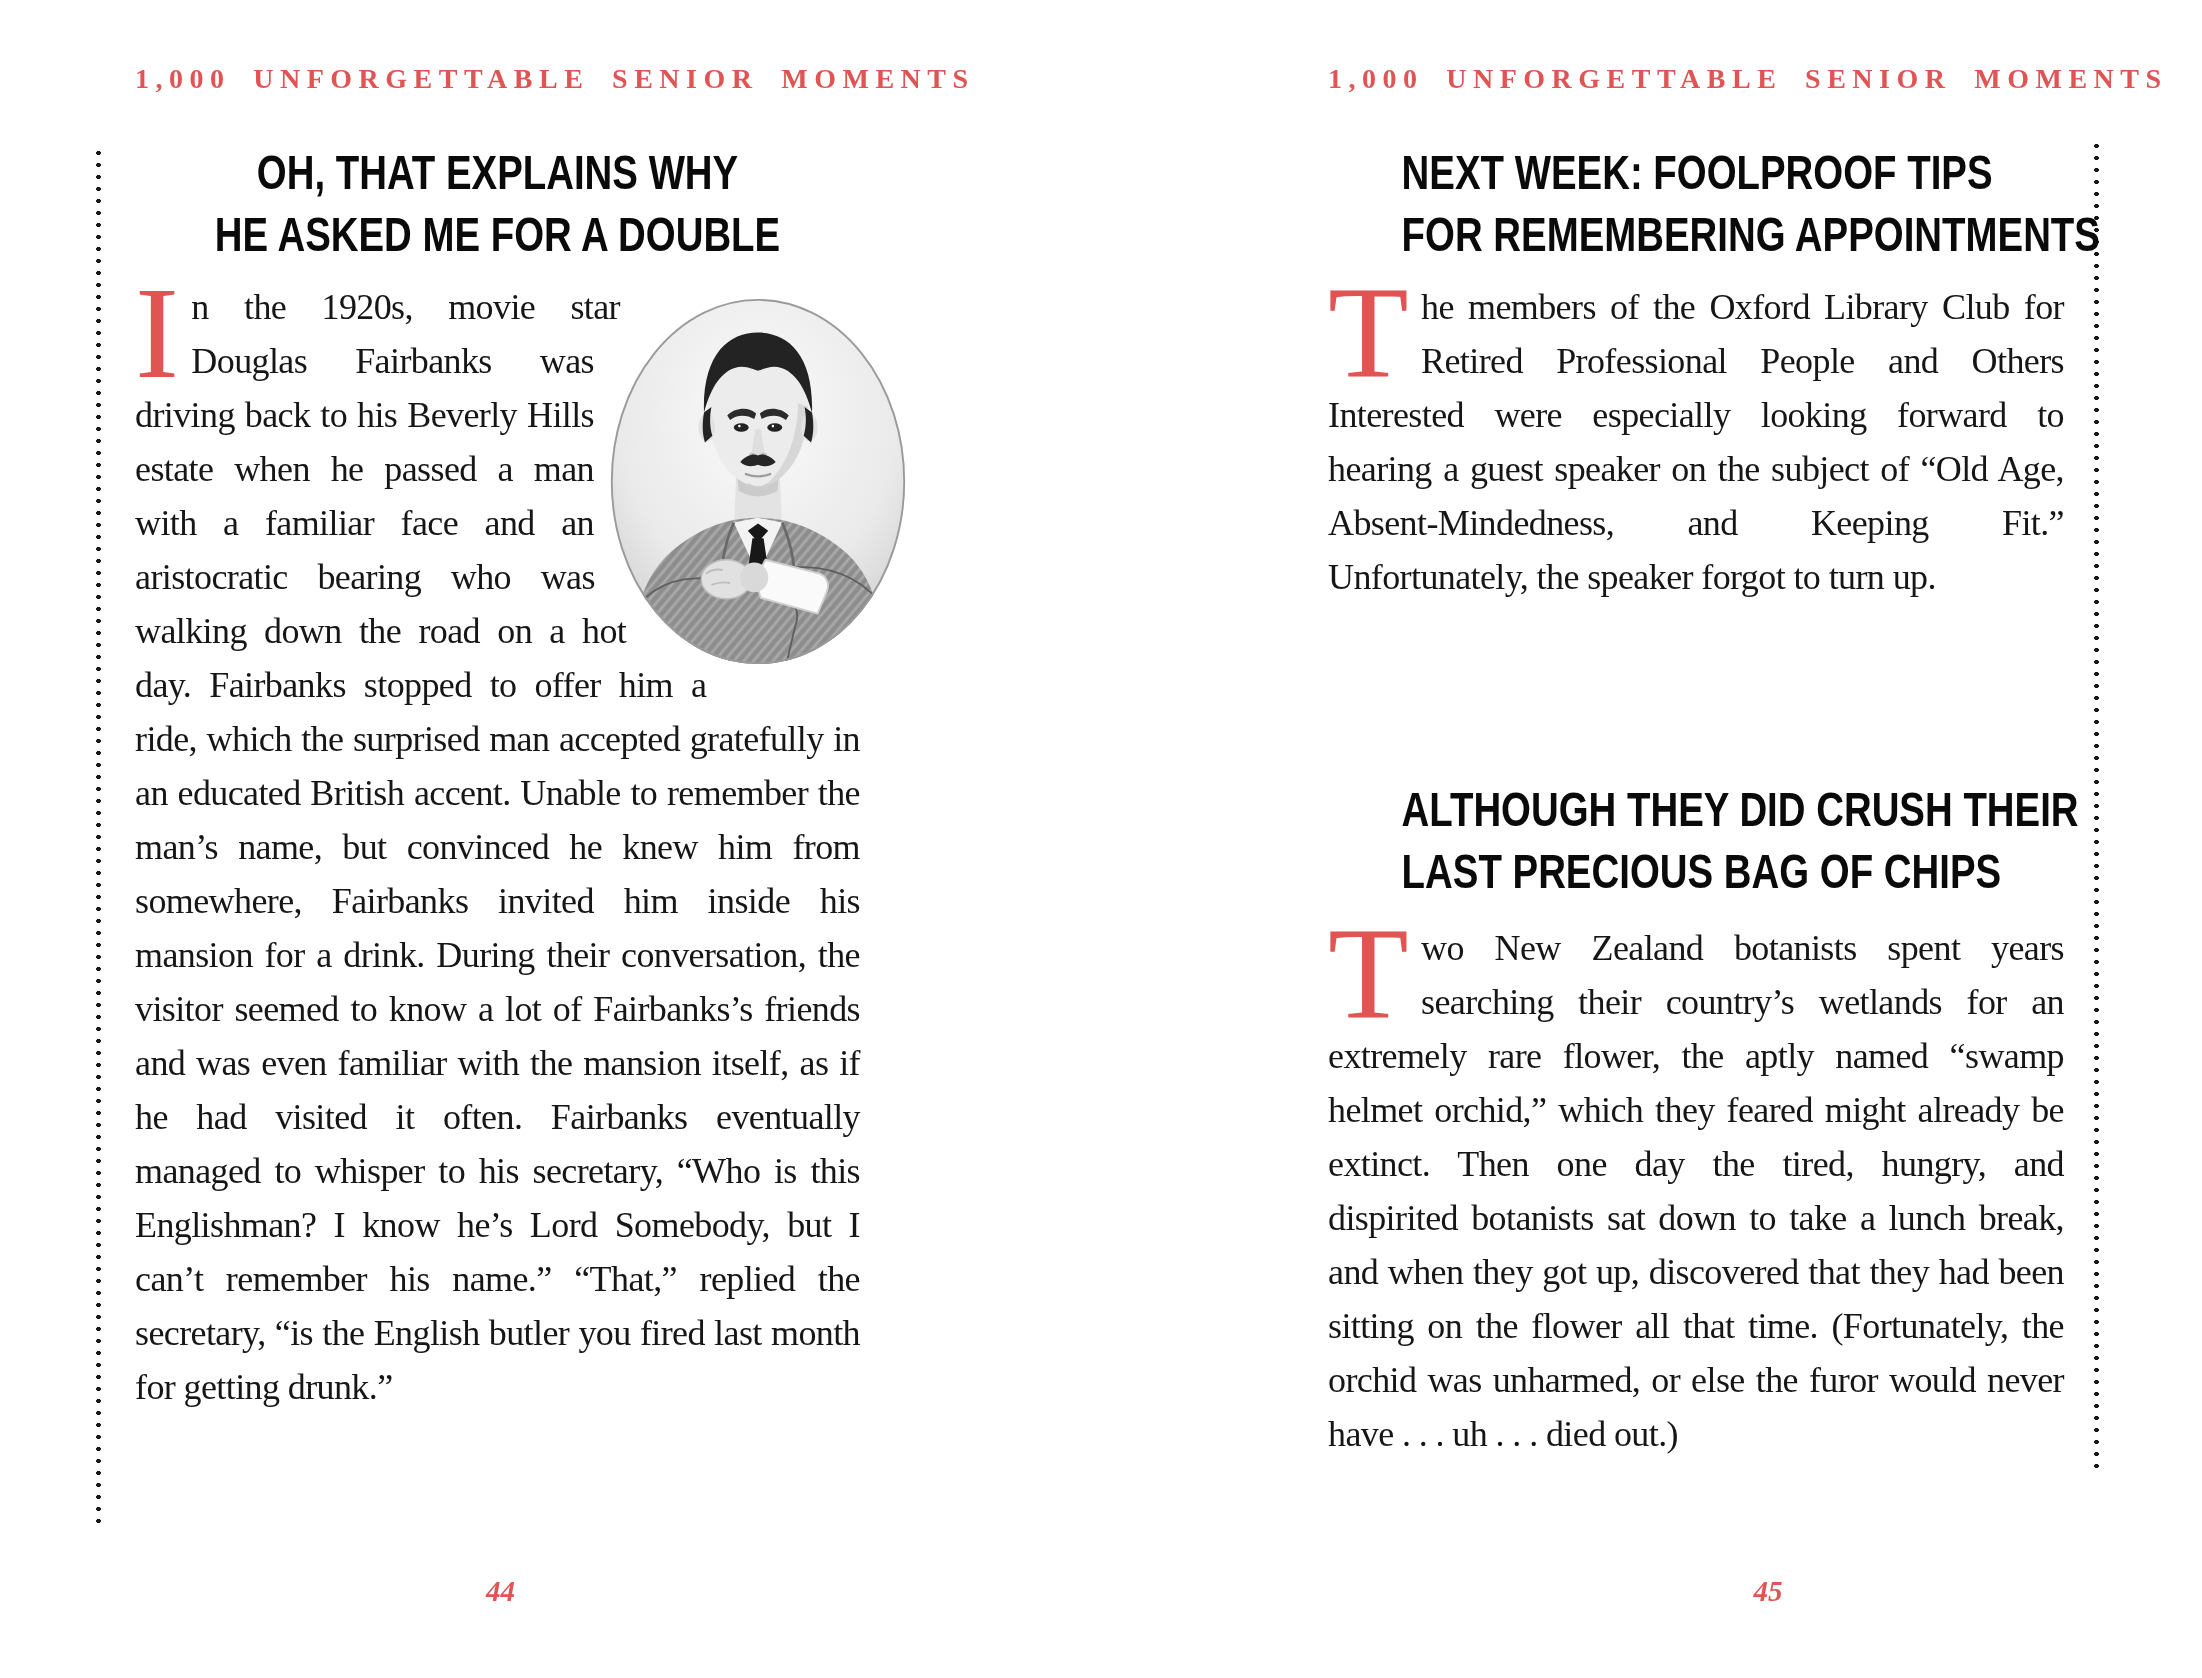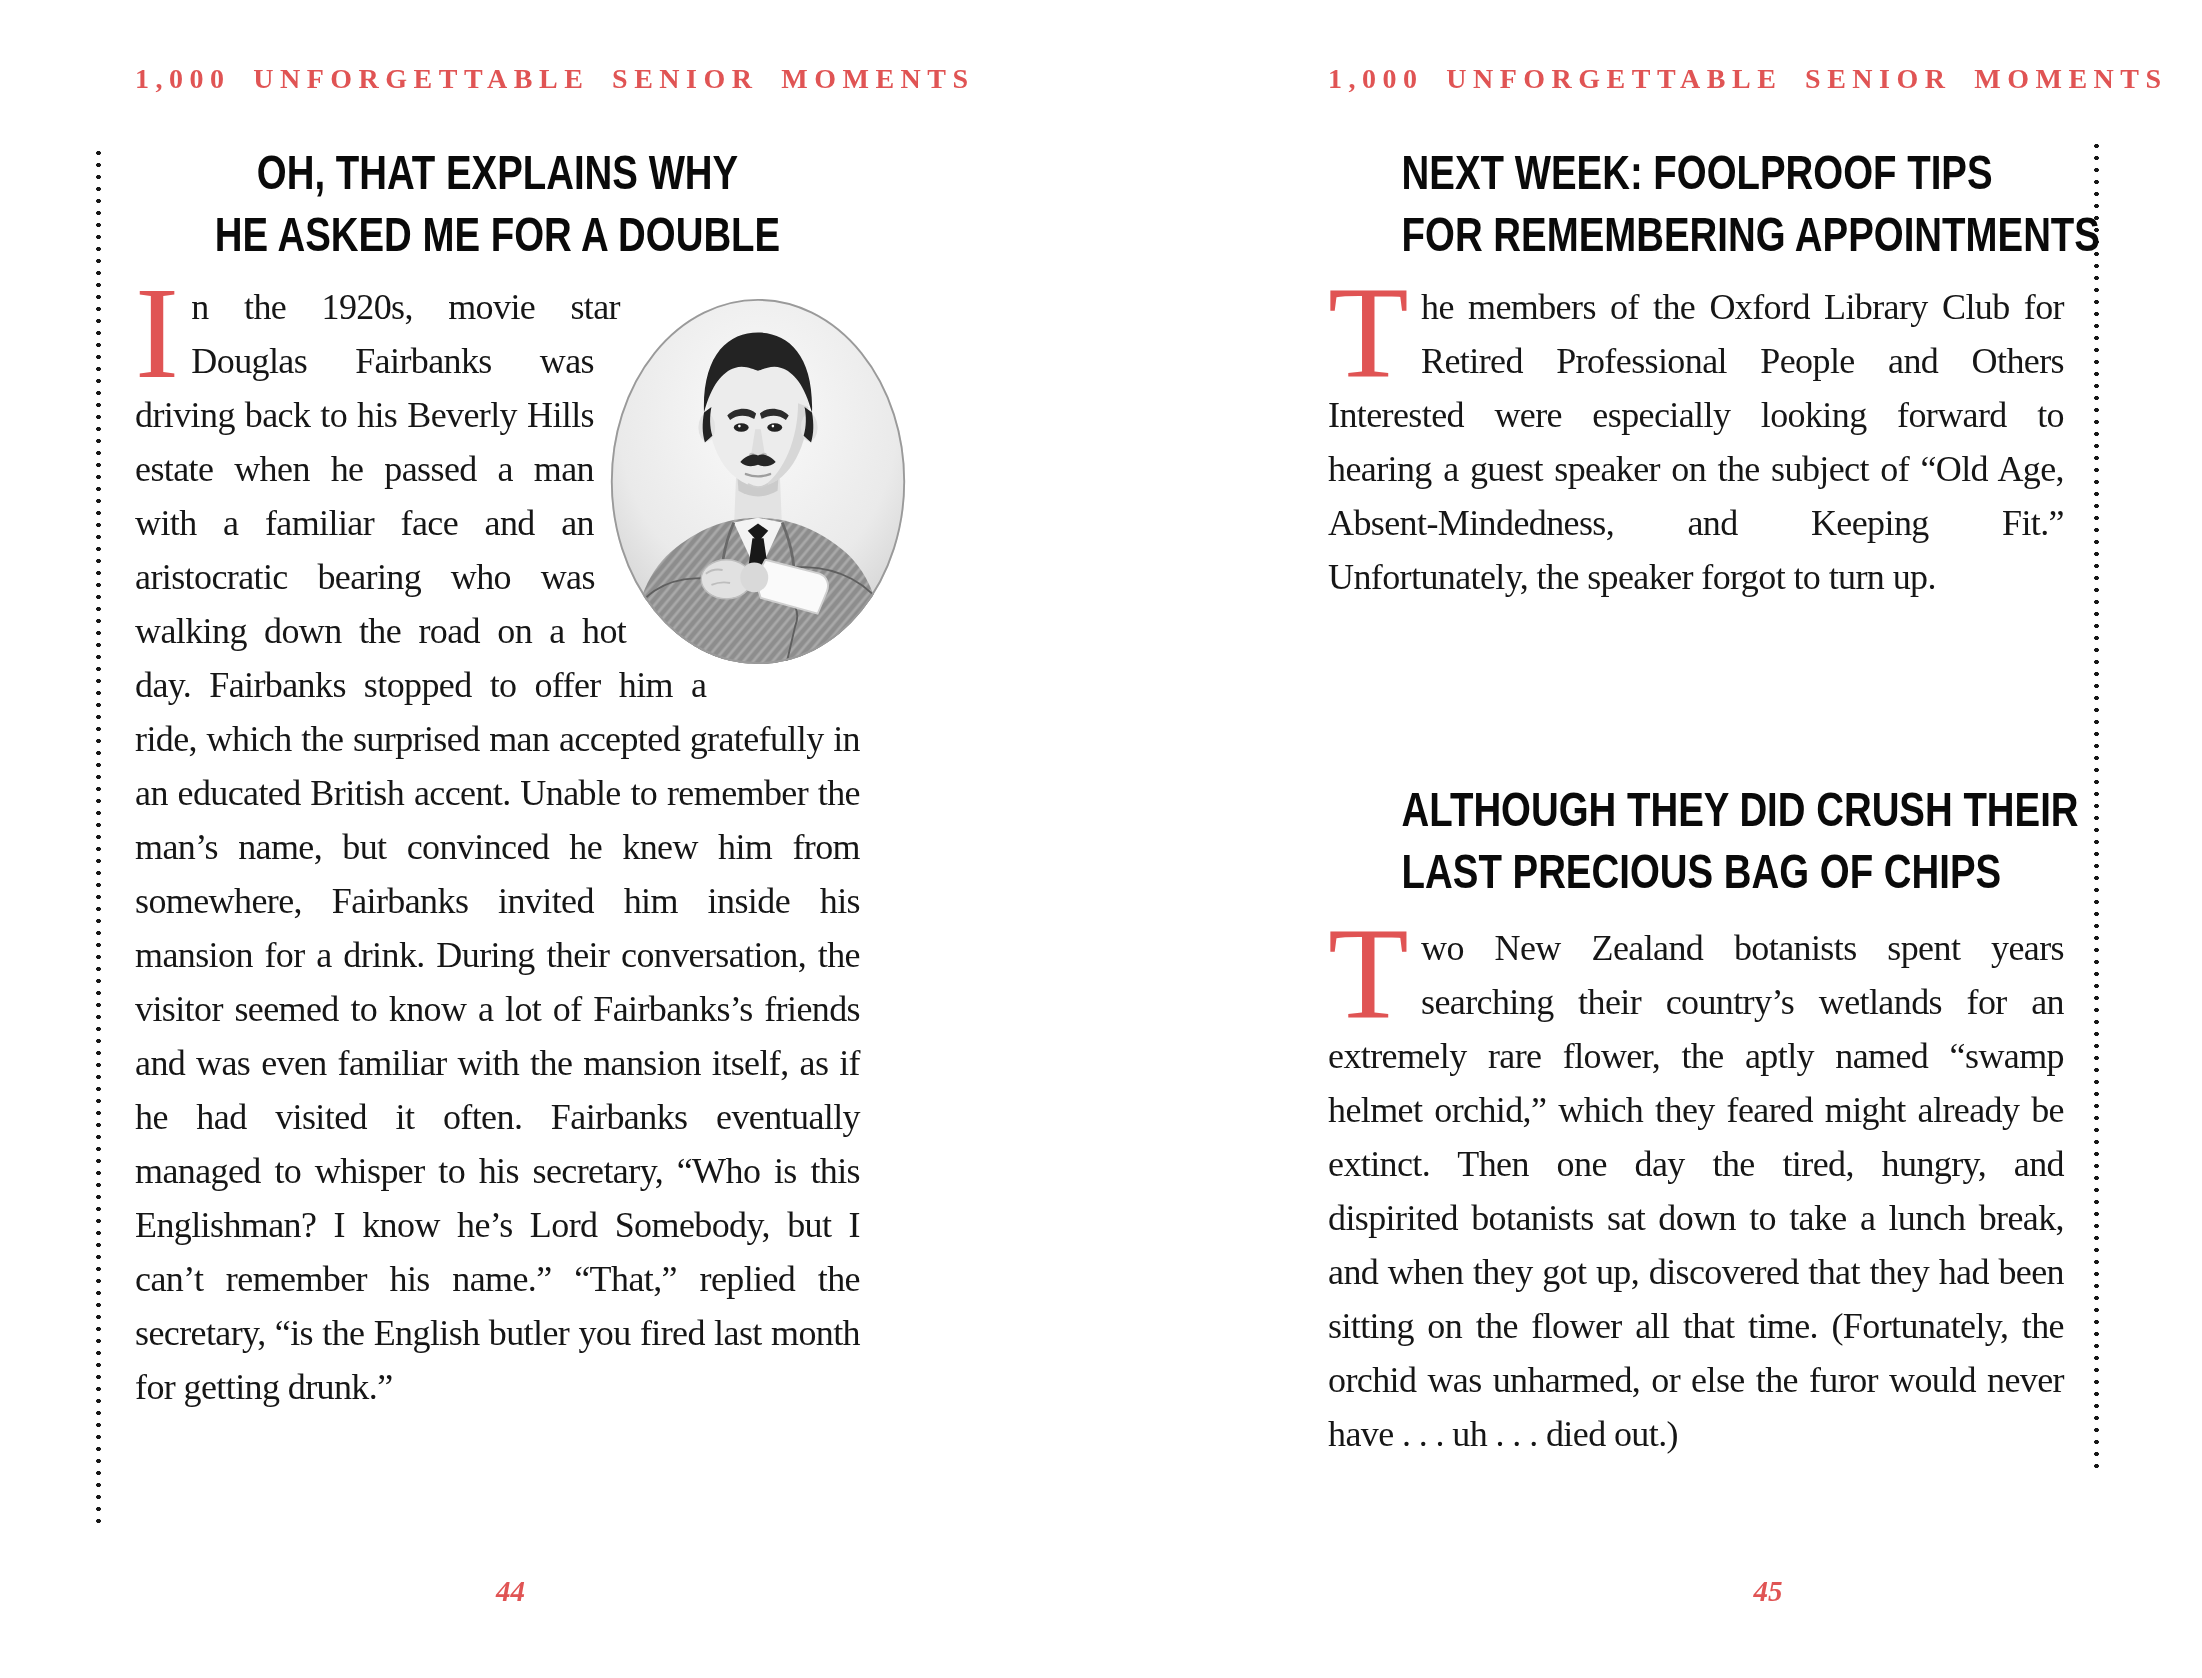--- a/index.html
+++ b/index.html
@@ -88,21 +88,21 @@
 
   .folio {
     position:absolute; top:1575px;
     font-family:"Liberation Serif", serif;
     font-style:italic;
     font-weight:bold;
     font-size:29px;
     color:var(--red,#e05454);
     text-align:center;
   }
-  #folio-left  { left:148px;  width:725px;text-align:center; }
+  #folio-left  { left:138px;  width:725px;text-align:center; }
   #folio-right { left:1400px; width:736px; }
 </style>
 </head>
 <body>
 
 <div class="spread">
 
   <section>
     <div class="running-head" id="rh-left">1,000 UNFORGETTABLE SENIOR MOMENTS</div>
     <div class="dotted-rule" id="rule-left"></div>

